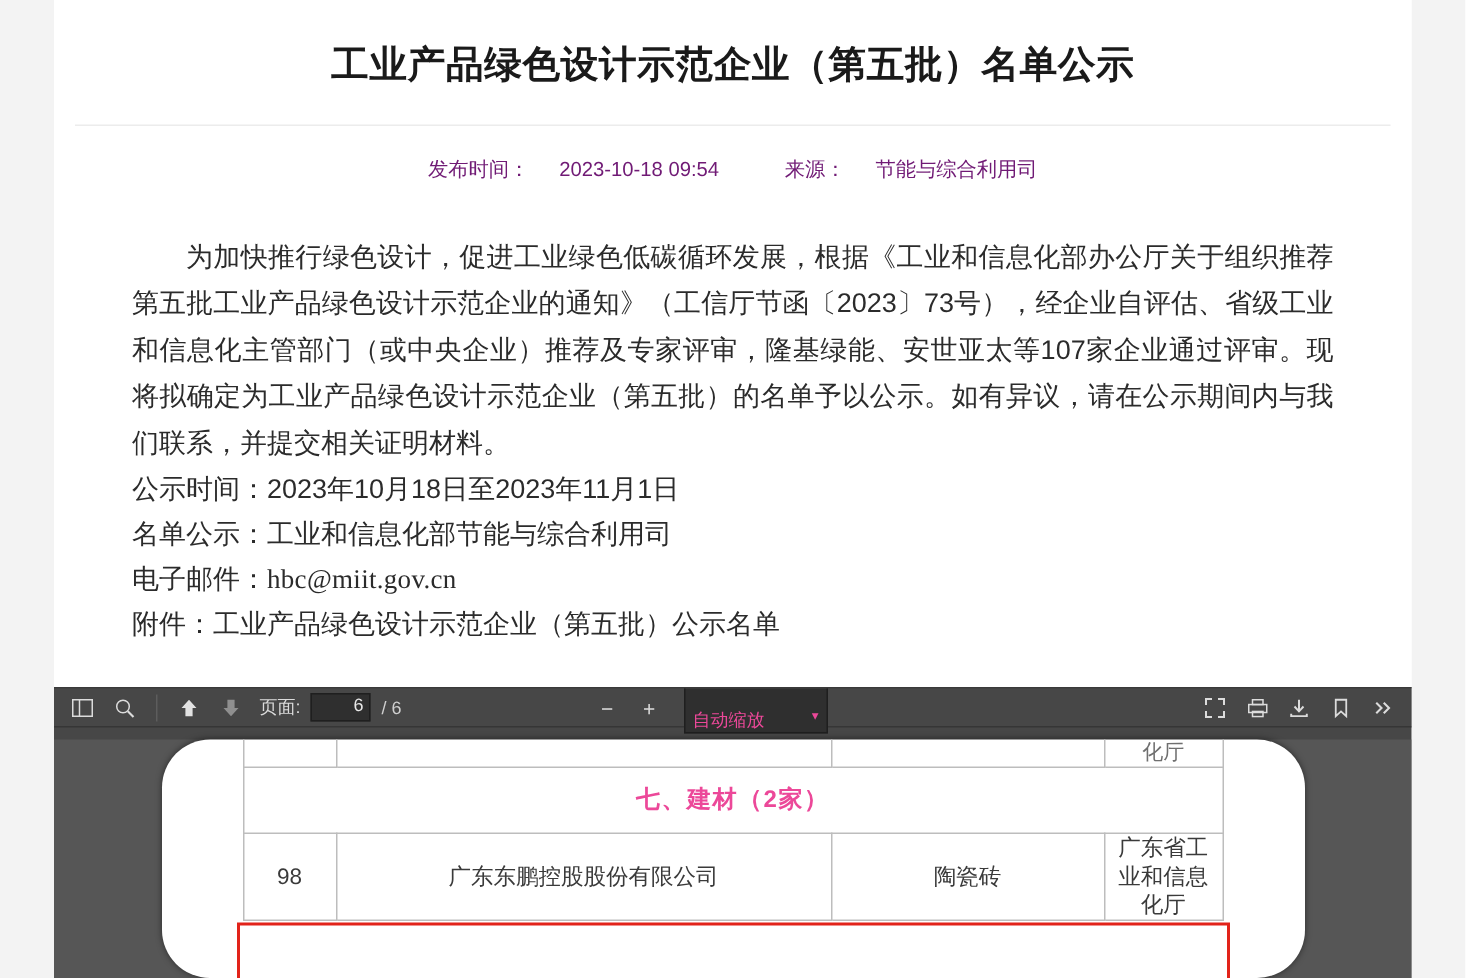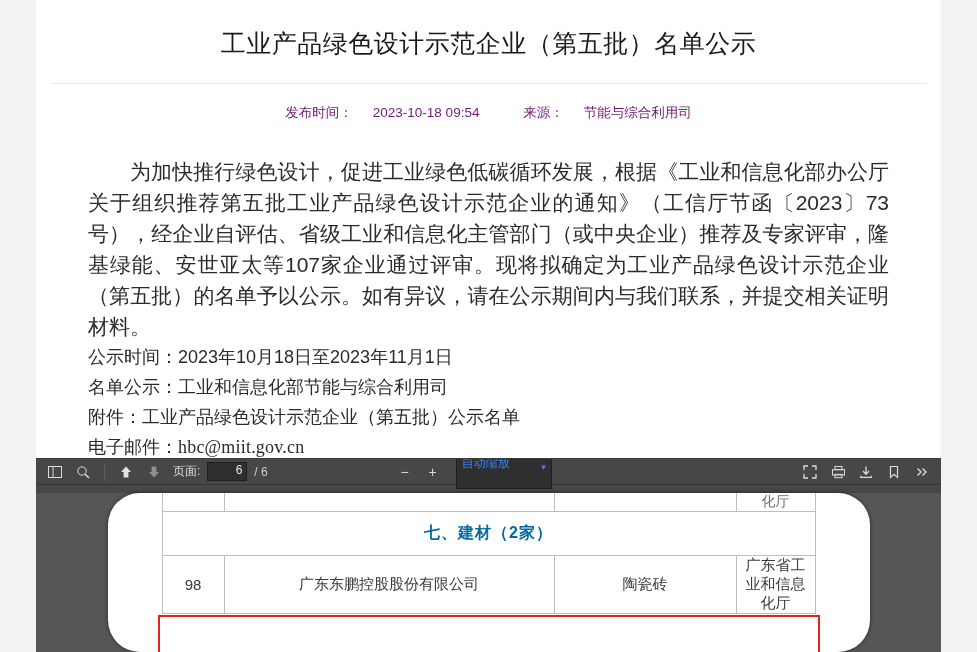--- a/index.html
+++ b/index.html
@@ -26,21 +26,21 @@
 
   .doc {
     position: absolute;
     left: 36px; right: 36px; top: 0; bottom: 0;
     background: #ffffff;
   }
 
   .doc-title {
     text-align: center;
     font-size: 25px;
-    font-weight: normal;
+    font-weight: bold;
     color: #1a1a1a;
     letter-spacing: 0.5px;
     padding: 26px 60px 0 60px;
     line-height: 1.4;
   }
 
   .title-rule {
     margin: 22px 14px 0 14px;
     height: 1px;
     background: #ececec;
@@ -52,21 +52,21 @@
     font-size: 13.5px;
     color: #701a75;
   }
   .meta span { margin: 0 10px; }
 
   .body-wrap {
     padding: 34px 52px 0 52px;
     color: #262626;
   }
   .para {
-    font-size: 21px;
+    font-size: 18px;
     line-height: 31px;
     text-align: justify;
     text-indent: 2em;
     color: #2b2b2b;
   }
   .info-line {
     font-size: 18px;
     line-height: 30px;
     color: #2b2b2b;
   }
@@ -116,23 +116,23 @@
     text-align: right;
     padding: 0 4px;
     font-family: "Liberation Sans", sans-serif;
   }
   .page-total { font-size: 12px; color: #cfcfcf; margin-left: 5px; }
   .zoom-sel {
     height: 20px;
     min-width: 96px;
     background: #2f2f2f;
     border: 1px solid #1f1f1f;
-    color: #3b82f6;
+    color: #ec4899;
     font-size: 12px;
-    display: flex; align-items: flex-end; justify-content: space-between;
+    display: flex; align-items: flex-start; justify-content: space-between;
     padding: 16px 5px;
     margin-left: 8px;
   }
   .flex-1 { flex: 1 1 auto; }
 
   .pdf-canvas-area {
     position: absolute;
     left: 0; right: 0; top: 34px; bottom: 0;
     background: #565656;
     display: flex;
@@ -162,21 +162,21 @@
     padding: 0 4px;
   }
   .tbl tr.clipped td { height: 18px; border-top: none; }
   .col-no { width: 62px; }
   .col-name { width: 330px; }
   .col-prod { width: 182px; }
   .col-dept { width: auto; }
   .section-row td {
     font-size: 16px;
     font-weight: bold;
-    color: #0369a1;
+    color: #ec4899;
     letter-spacing: 1px;
   }
   .blurred {
     color: #8d8d8d;
     filter: blur(2.2px);
     letter-spacing: 1px;
   }
   .highlight-box {
     position: absolute;
     border: 2px solid #e2231a;
@@ -209,24 +209,24 @@
     <div class="body-wrap">
       <div class="para">为加快推行绿色设计，促进工业绿色低碳循环发展，根据《工业和信息化部办公厅关于组织推荐第五批工业产品绿色设计示范企业的通知》（工信厅节函〔2023〕73号），经企业自评估、省级工业和信息化主管部门（或中央企业）推荐及专家评审，隆基绿能、安世亚太等107家企业通过评审。现将拟确定为工业产品绿色设计示范企业（第五批）的名单予以公示。如有异议，请在公示期间内与我们联系，并提交相关证明材料。</div>
 
       <div class="info-line">
         <span>公示时间：</span><span>2023年10月18日至2023年11月1日</span>
       </div>
       <div class="info-line">
         <span>名单公示：</span><span>工业和信息化部节能与综合利用司</span>
       </div>
       <div class="info-line">
+        <span>电子邮件：</span><span class="mono">hbc@miit.gov.cn</span>
+      </div>
+      <div class="info-line">
         <span>附件：</span><span>工业产品绿色设计示范企业（第五批）公示名单</span>
-      </div>
-      <div class="info-line">
-        <span>电子邮件：</span><span class="mono">hbc@miit.gov.cn</span>
       </div>
     </div>
   </div>
 
   <div class="pdf-viewer">
 
     <div class="pdf-toolbar">
       <div class="tb-btn">
         <svg width="14" height="14" viewBox="0 0 14 14" aria-hidden="true">
           <rect x="0.5" y="1.5" width="13" height="11" fill="none" stroke="#dcdcdc"></rect>

